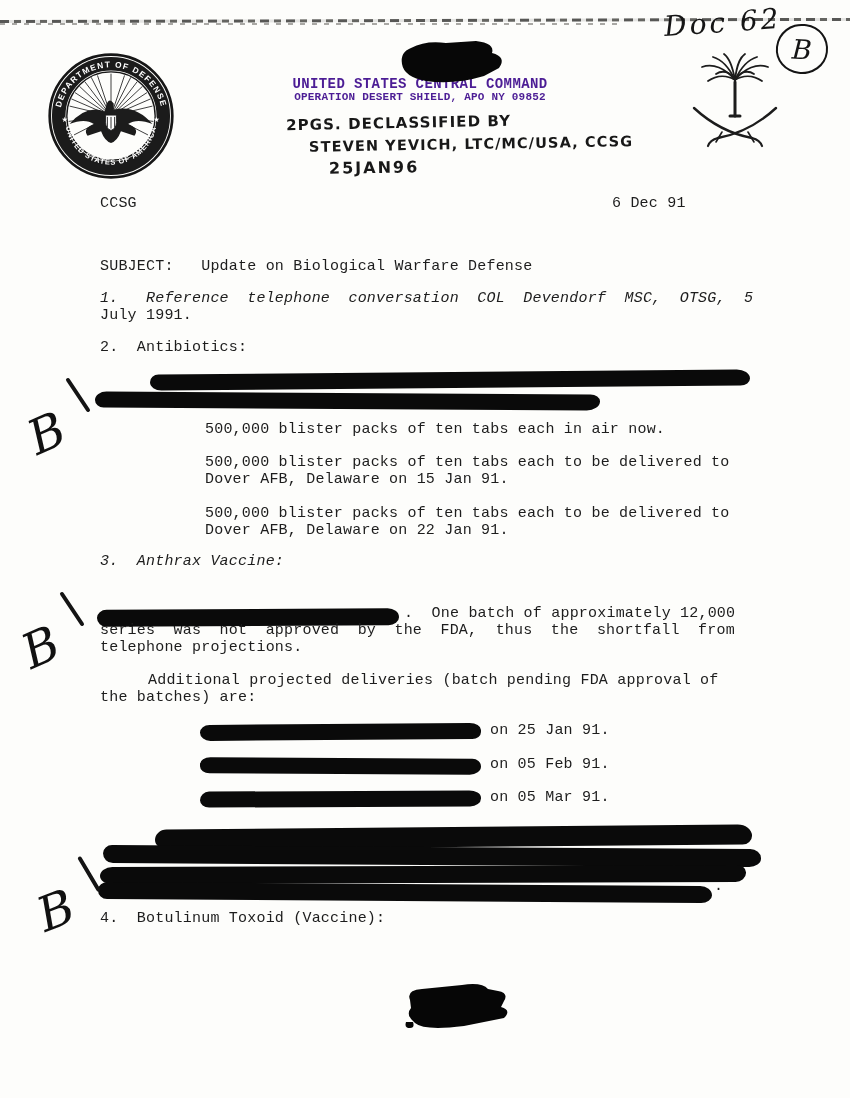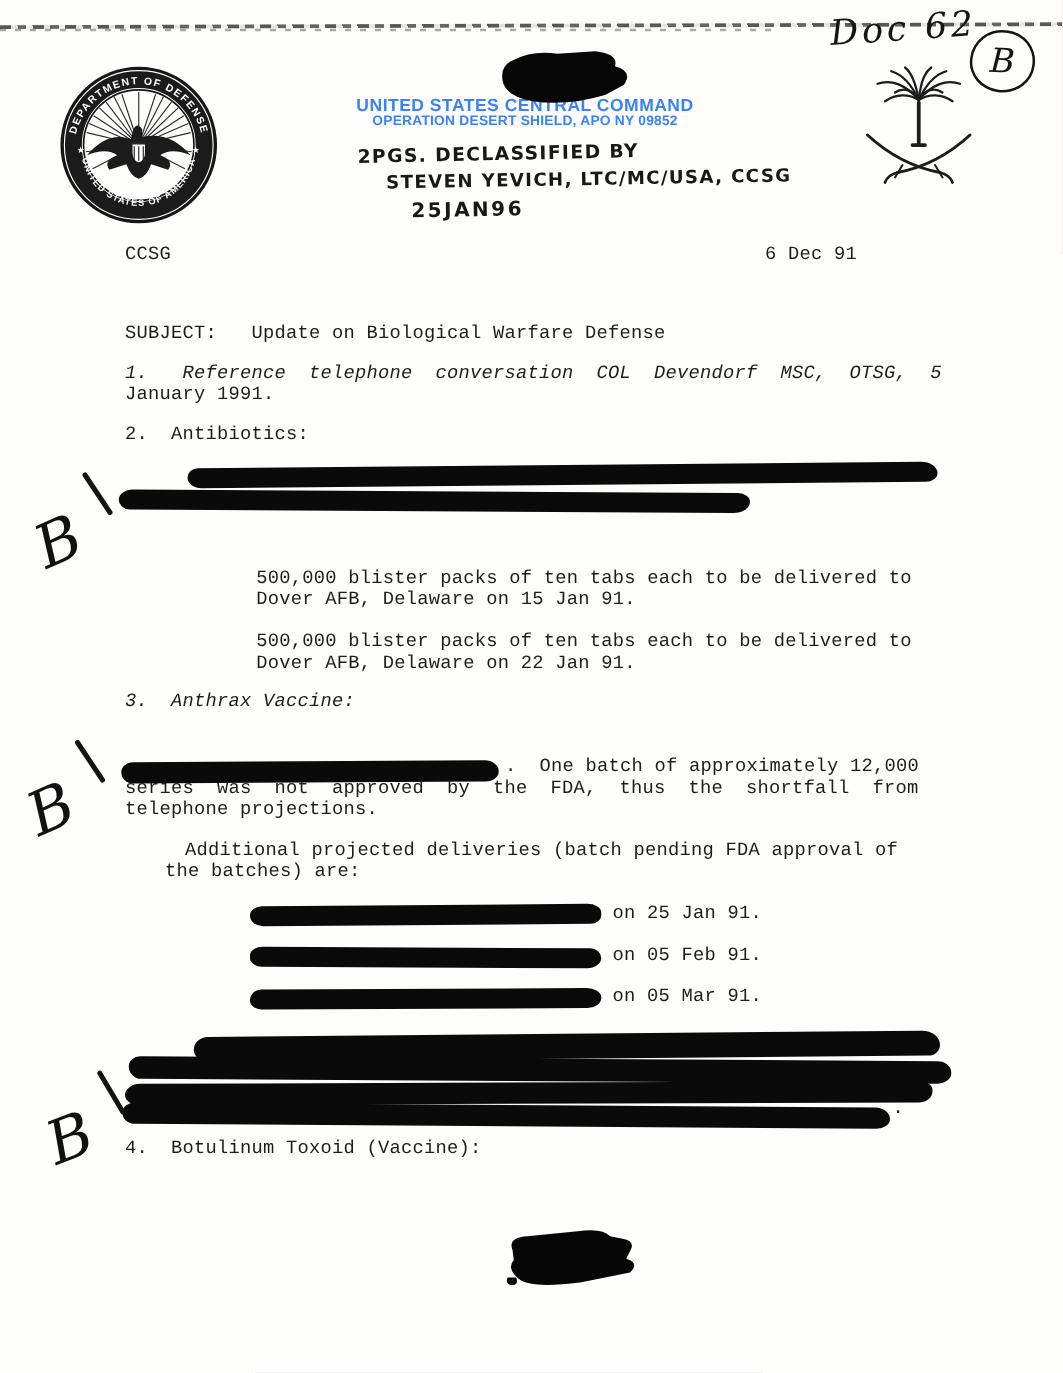--- a/index.html
+++ b/index.html
@@ -4,21 +4,21 @@
 <style>
   html,body{margin:0;padding:0;background:#e8e6e0;}
   .page{position:relative;width:850px;height:1098px;margin:0 auto;background:#fdfdfb;overflow:hidden;
         font-family:"Liberation Sans",sans-serif;color:#1d1d1d;}
   .abs{position:absolute;}
   
   .t{position:absolute;font-family:"Liberation Mono","DejaVu Sans Mono",monospace;
      font-size:15px;line-height:18px;color:#1d1d1d;white-space:pre;letter-spacing:0.2px;}
   
   .lh{position:absolute;left:420px;transform:translateX(-50%);text-align:center;
-      font-family:Liberation Sans, sans-serif;font-weight:bold;color:#3b82f6;white-space:pre;}
+      font-family:Liberation Mono, monospace;font-weight:bold;color:#4c1d95;white-space:pre;}
   .lh1{top:76px;font-size:14px;letter-spacing:0.4px;}
   .lh2{top:91px;font-size:11px;letter-spacing:0.2px;}
   
   .hw{position:absolute;font-family:"DejaVu Sans",sans-serif;font-weight:bold;color:#181818;
       white-space:pre;letter-spacing:1.1px;}
   .script{position:absolute;font-family:"DejaVu Serif",serif;font-style:italic;color:#151515;white-space:pre;}
   
   .rbar{position:absolute;background:#0a0a0a;}
   .circleB{position:absolute;left:776px;top:24px;width:48px;height:46px;border:2.5px solid #141414;
            border-radius:50% 48% 52% 50%/52% 50% 50% 48%;transform:rotate(7deg);
@@ -127,40 +127,41 @@
 
   <div class="hw" style="left:286px;top:114px;font-size:15px;transform:rotate(-1.2deg);">2PGS. DECLASSIFIED BY</div>
   <div class="hw" style="left:309px;top:136px;font-size:14.5px;transform:rotate(-1deg);">STEVEN YEVICH, LTC/MC/USA, CCSG</div>
   <div class="hw" style="left:329px;top:158px;font-size:16px;letter-spacing:2px;transform:rotate(-1deg);">25JAN96</div>
 
   <div class="t" style="left:100px;top:195px;">CCSG</div>
   <div class="t" style="left:612px;top:195px;">6 Dec 91</div>
   <div class="t" style="left:100px;top:258px;">SUBJECT:   Update on Biological Warfare Defense</div>
 
   <div class="t" style="left:100px;top:290px;font-style:italic;">1.   Reference  telephone  conversation  COL  Devendorf  MSC,  OTSG,  5</div>
-  <div class="t" style="left:100px;top:307px;">January 1991.</div>
+  <div class="t" style="left:100px;top:307px;">July 1991.</div>
 
   <div class="t" style="left:100px;top:339px;">2.  Antibiotics:</div>
 
   <div class="rbar" style="left:150px;top:372px;width:600px;height:16px;border-radius:9px 14px 10px 12px/50% 60% 45% 55%;transform:rotate(-0.5deg);"></div>
   <div class="rbar" style="left:95px;top:393px;width:505px;height:16px;border-radius:12px 10px 14px 9px/55% 45% 60% 50%;transform:rotate(0.35deg);"></div>
 
+  <div class="t" style="left:205px;top:421px;">500,000 blister packs of ten tabs each in air now.</div>
   <div class="t" style="left:205px;top:454px;">500,000 blister packs of ten tabs each to be delivered to</div>
   <div class="t" style="left:205px;top:471px;">Dover AFB, Delaware on 15 Jan 91.</div>
   <div class="t" style="left:205px;top:505px;">500,000 blister packs of ten tabs each to be delivered to</div>
   <div class="t" style="left:205px;top:522px;">Dover AFB, Delaware on 22 Jan 91.</div>
 
   <div class="t" style="left:100px;top:553px;font-style:italic;">3.  Anthrax Vaccine:</div>
   <div class="rbar" style="left:97px;top:609px;width:302px;height:17px;border-radius:10px 12px 11px 10px/50% 55% 50% 55%;transform:rotate(-0.3deg);"></div>
   <div class="t" style="left:404px;top:605px;">.  One batch of approximately 12,000</div>
   <div class="t" style="left:100px;top:622px;">series  was  not  approved  by  the  FDA,  thus  the  shortfall  from</div>
   <div class="t" style="left:100px;top:639px;">telephone projections.</div>
 
   <div class="t" style="left:148px;top:672px;">Additional projected deliveries (batch pending FDA approval of</div>
-  <div class="t" style="left:100px;top:689px;margin-left:32px;">the batches) are:</div>
+  <div class="t" style="left:100px;top:689px;">the batches) are:</div>
 
   <div>
     <div class="rbar" style="left:200px;top:724px;width:281px;height:16px;border-radius:11px 13px 10px 12px/55% 50% 50% 60%;transform:rotate(-0.4deg);"></div>
     <div class="t" style="left:490px;top:722px;">on 25 Jan 91.</div>
   </div>
   <div>
     <div class="rbar" style="left:200px;top:758px;width:281px;height:16px;border-radius:12px 10px 13px 11px/50% 55% 60% 50%;transform:rotate(0.3deg);"></div>
     <div class="t" style="left:490px;top:756px;">on 05 Feb 91.</div>
   </div>
   <div>

